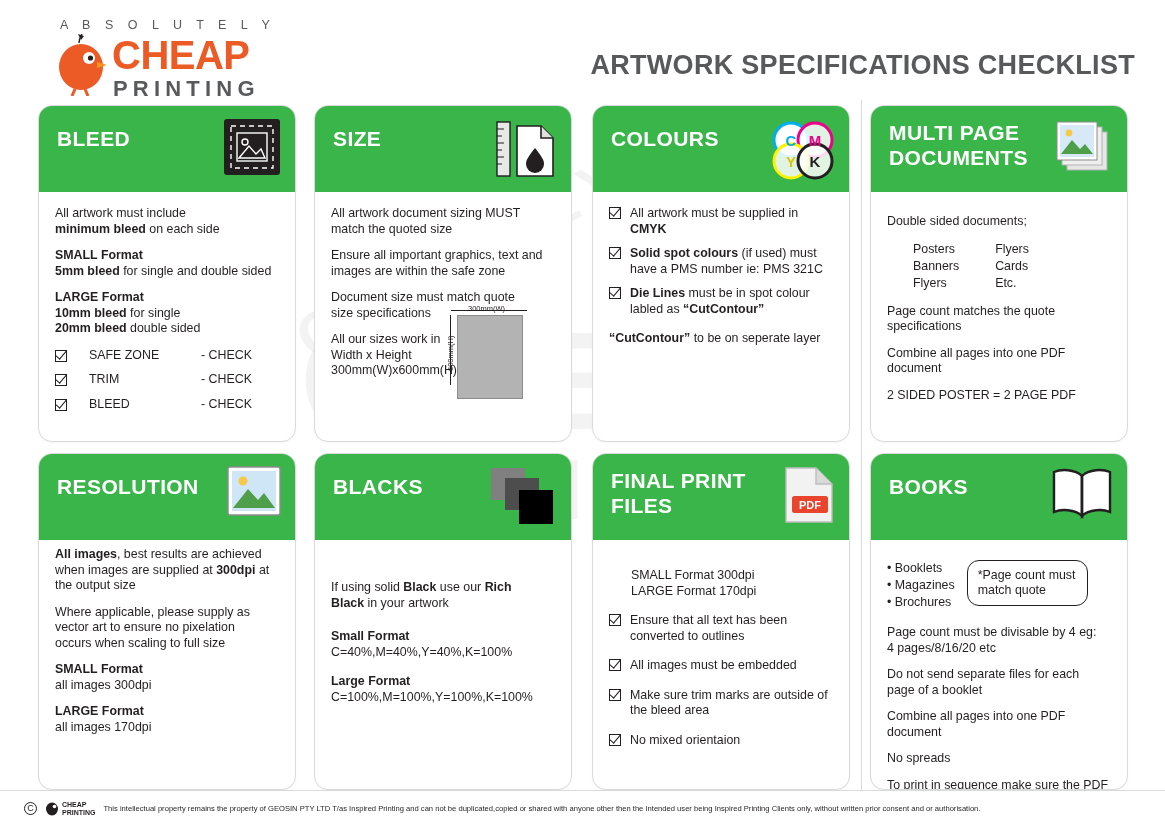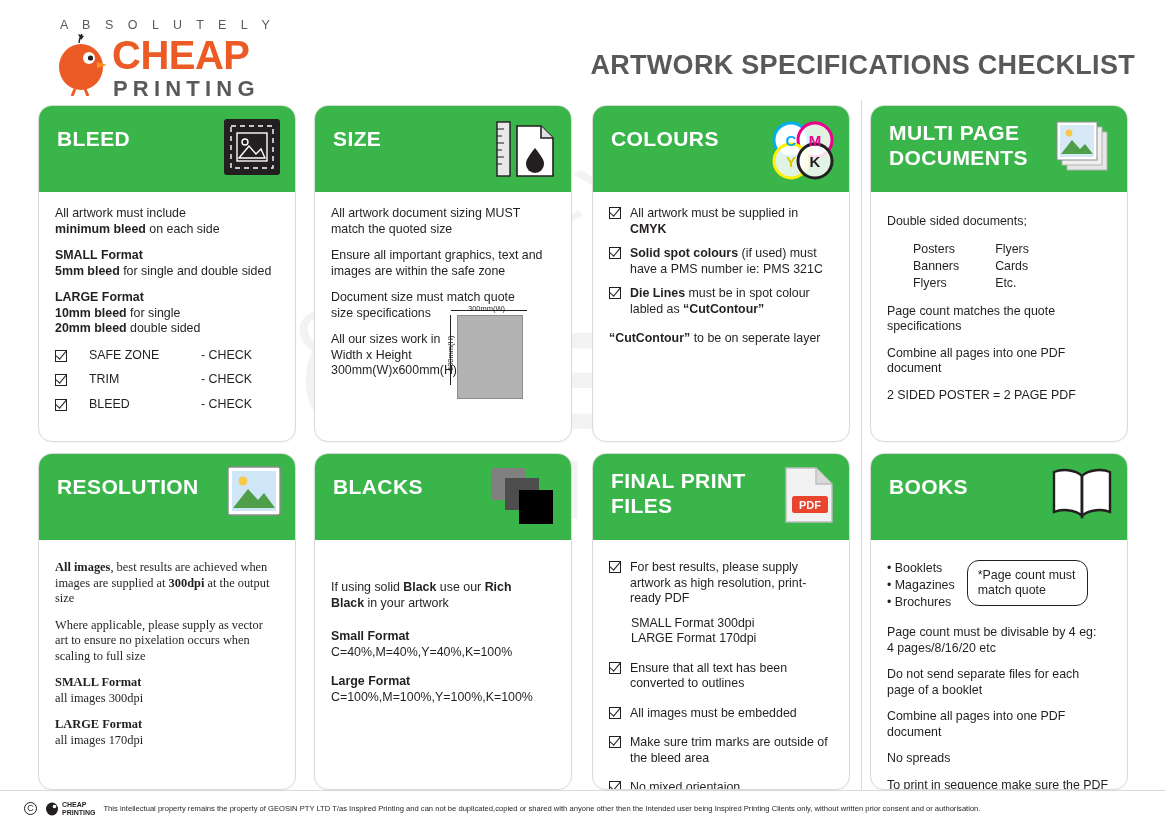--- a/index.html
+++ b/index.html
@@ -413,21 +413,21 @@
     <div class="card" style="left:38px; top:453px; width:258px; height:337px;">
       <div class="card-head">
         <div class="card-title">RESOLUTION</div>
         <svg class="card-icon" width="54" height="52" viewBox="0 0 54 52">
           <rect x="1" y="1" width="52" height="48" rx="2" fill="#ffffff" stroke="#8c8c8c" stroke-width="1.4"></rect>
           <rect x="5" y="5" width="44" height="40" fill="#cfe6f6"></rect>
           <circle cx="16" cy="15" r="4.5" fill="#f7c948"></circle>
           <path d="M6 42 L21 23 L31 34 L37 27 L48 42 Z" fill="#4f9f4a"></path>
         </svg>
       </div>
-      <div class="card-body" style="padding-top:20px;font-family:Liberation Serif, serif;">
+      <div class="card-body" style="padding-top:7px;">
         <p style="max-width:218px">
           <span class="b">All images</span><span>, best results are achieved when images are supplied at </span><span class="b">300dpi</span><span> at the output size</span>
         </p>
         <p style="max-width:218px">Where applicable, please supply as vector art to ensure no pixelation occurs when scaling to full size</p>
         <p>
           <span class="b">SMALL Format</span><br>
           <span>all images 300dpi</span>
         </p>
         <p>
           <span class="b">LARGE  Format</span><br>
@@ -464,24 +464,20 @@
       <div class="card-head">
         <div class="card-title two-line">FINAL PRINT FILES</div>
         <svg class="card-icon" width="52" height="58" viewBox="0 0 52 58">
           <path d="M3 2 h30 l16 16 v38 h-46 z" fill="#f2f2f2" stroke="#bdbdbd" stroke-width="1.4"></path>
           <path d="M33 2 v16 h16" fill="#d9d9d9" stroke="#bdbdbd" stroke-width="1.4"></path>
           <rect x="9" y="30" width="36" height="17" rx="2.5" fill="#e8442e"></rect>
           <text x="27" y="43" font-size="11" font-weight="bold" fill="#ffffff" text-anchor="middle" font-family="Liberation Sans">PDF</text>
         </svg>
       </div>
       <div class="card-body" style="padding-top:20px;">
-        <div class="chk-row">
-          <span class="chkbox"></span>
-          <span class="chk-text">For best results, please supply artwork as high resolution, print-ready PDF</span>
-        </div>
         <div style="margin:8px 0 14px 22px;">
           <div>SMALL Format 300dpi</div>
           <div>LARGE  Format 170dpi</div>
         </div>
         <div class="chk-row">
           <span class="chkbox"></span>
           <span class="chk-text">Ensure that all text has been converted to outlines</span>
         </div>
         <div class="chk-row" style="margin-top:14px;">
           <span class="chkbox"></span>

